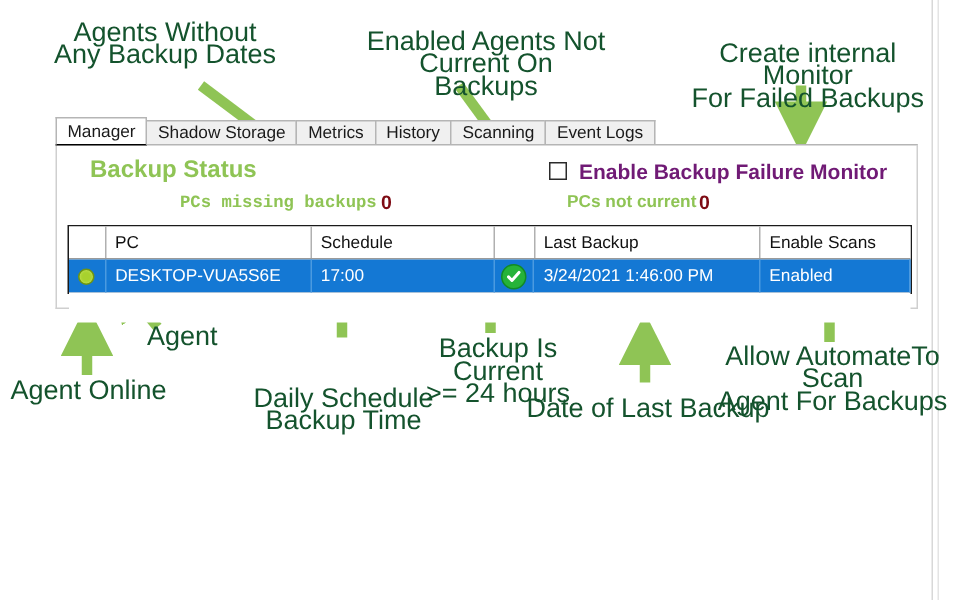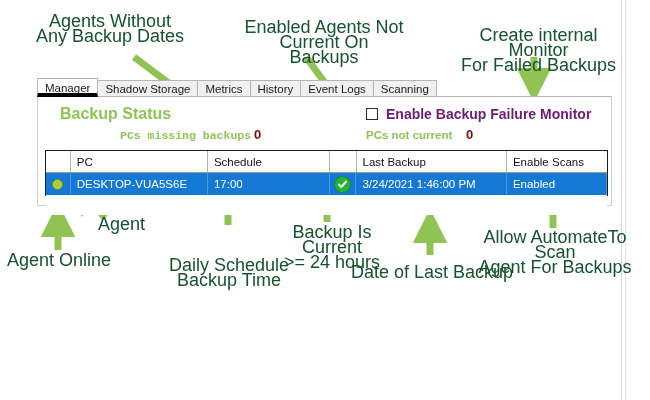--- a/index.html
+++ b/index.html
@@ -20,37 +20,37 @@
   
   .arrows{position:absolute;left:0;top:0;width:650px;height:400px;pointer-events:none;}
 
   
   .tabstrip{position:absolute;left:37px;top:78px;height:19px;display:flex;align-items:flex-end;}
   .tab{
     height:17px;line-height:17px;padding:0 7px;font-size:11.5px;color:#1a1a1a;
     background:#f0f0f0;border:1px solid #b5b5b5;border-bottom:none;
     margin-right:-1px;box-sizing:border-box;
   }
-  .tab.active{background:#ffffff;height:19px;line-height:19px;border-bottom:4px solid #000000;position:relative;z-index:3;}
+  .tab.active{background:#ffffff;height:19px;line-height:19px;border-bottom:1px solid #000000;position:relative;z-index:3;}
 
   
   .panel{
     position:absolute;left:37px;top:96px;width:575px;height:110px;
     background:#ffffff;border:1px solid #cfcfcf;border-top:1px solid #b5b5b5;
     box-sizing:border-box;
   }
   .panel-divider{position:absolute;left:621px;top:0px;width:0;height:400px;border-left:1px solid #d8d8d8;}
   .panel-divider2{position:absolute;left:625px;top:0px;width:0;height:400px;border-left:1px solid #e4e4e4;}
 
   .title{position:absolute;left:60px;top:105px;font-size:16px;font-weight:700;color:#8fc455;}
 
   .missing-lbl{position:absolute;left:120px;top:129px;font-size:11.5px;font-weight:700;color:#8fc455;font-family:Liberation Mono, monospace;}
   .missing-val{position:absolute;left:254px;top:127px;font-size:13px;font-weight:700;color:#7e0b14;}
 
-  .notcur-lbl{position:absolute;left:366px;top:129px;font-size:11.5px;font-weight:700;color:#8fc455;}
+  .notcur-lbl{position:absolute;left:378px;top:129px;font-size:11.5px;font-weight:700;color:#8fc455;}
   .notcur-val{position:absolute;left:466px;top:127px;font-size:13px;font-weight:700;color:#7e0b14;}
 
   .cb-row{position:absolute;left:366px;top:106px;display:flex;align-items:center;}
   .cb-box{width:12px;height:12px;border:1px solid #2b2b2b;background:#fff;box-sizing:border-box;}
   .cb-lbl{margin-left:8px;font-size:14px;font-weight:700;color:#701a75;}
 
   
   .grid{
     position:absolute;left:45px;top:150px;width:563px;height:46px;
     border:1px solid #1a1a1a;background:#fff;box-sizing:border-box;
@@ -116,22 +116,22 @@
 Current On Backups</div>
 
   <div class="anno" style="left:456px;top:28px;width:165px;">Create internal Monitor
 For Failed Backups</div>
 
   <div class="tabstrip">
     <div class="tab active">Manager</div>
     <div class="tab">Shadow Storage</div>
     <div class="tab">Metrics</div>
     <div class="tab">History</div>
+    <div class="tab">Scanning</div>
     <div class="tab">Event Logs</div>
-    <div class="tab">Scanning</div>
   </div>
 
   <div class="panel"></div>
   <div class="panel-divider"></div>
   <div class="panel-divider2"></div>
 
   <div class="title">Backup Status</div>
 
   <div class="missing-lbl">PCs missing backups</div>
   <div class="missing-val">0</div>

